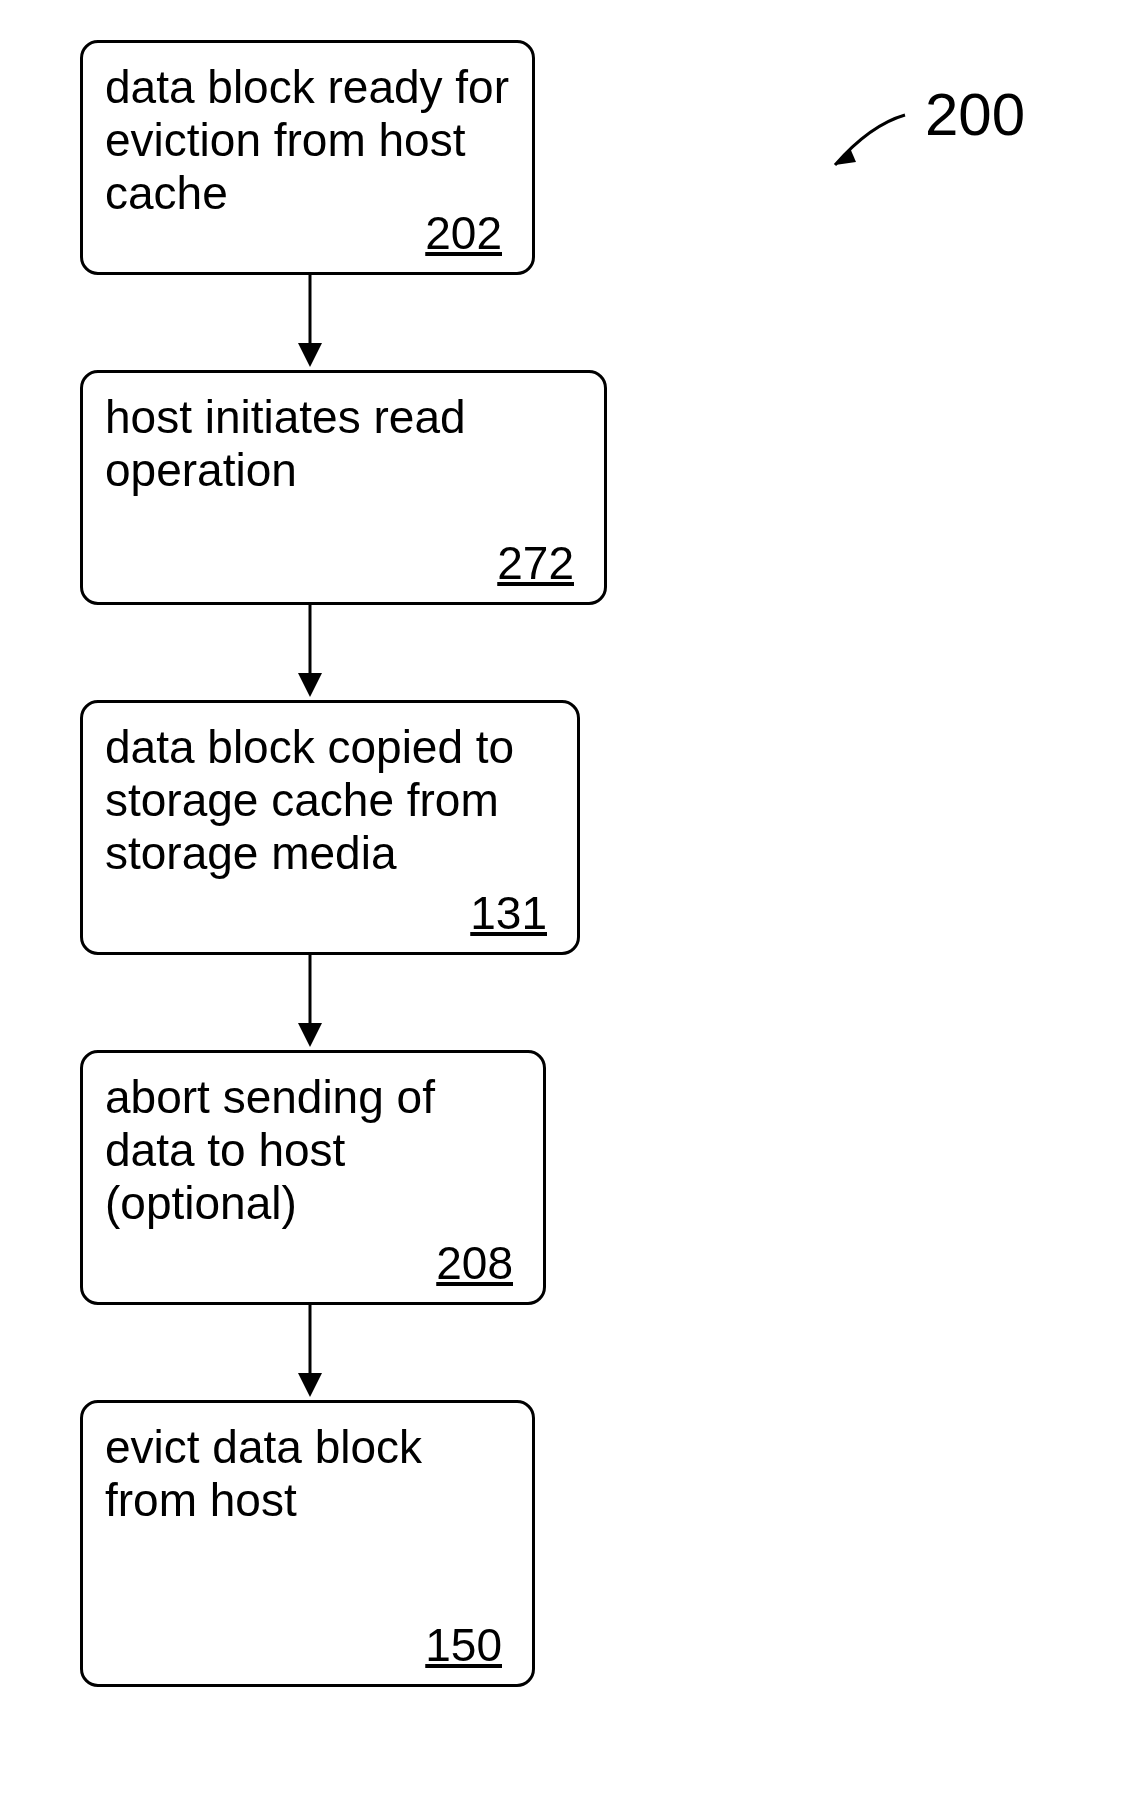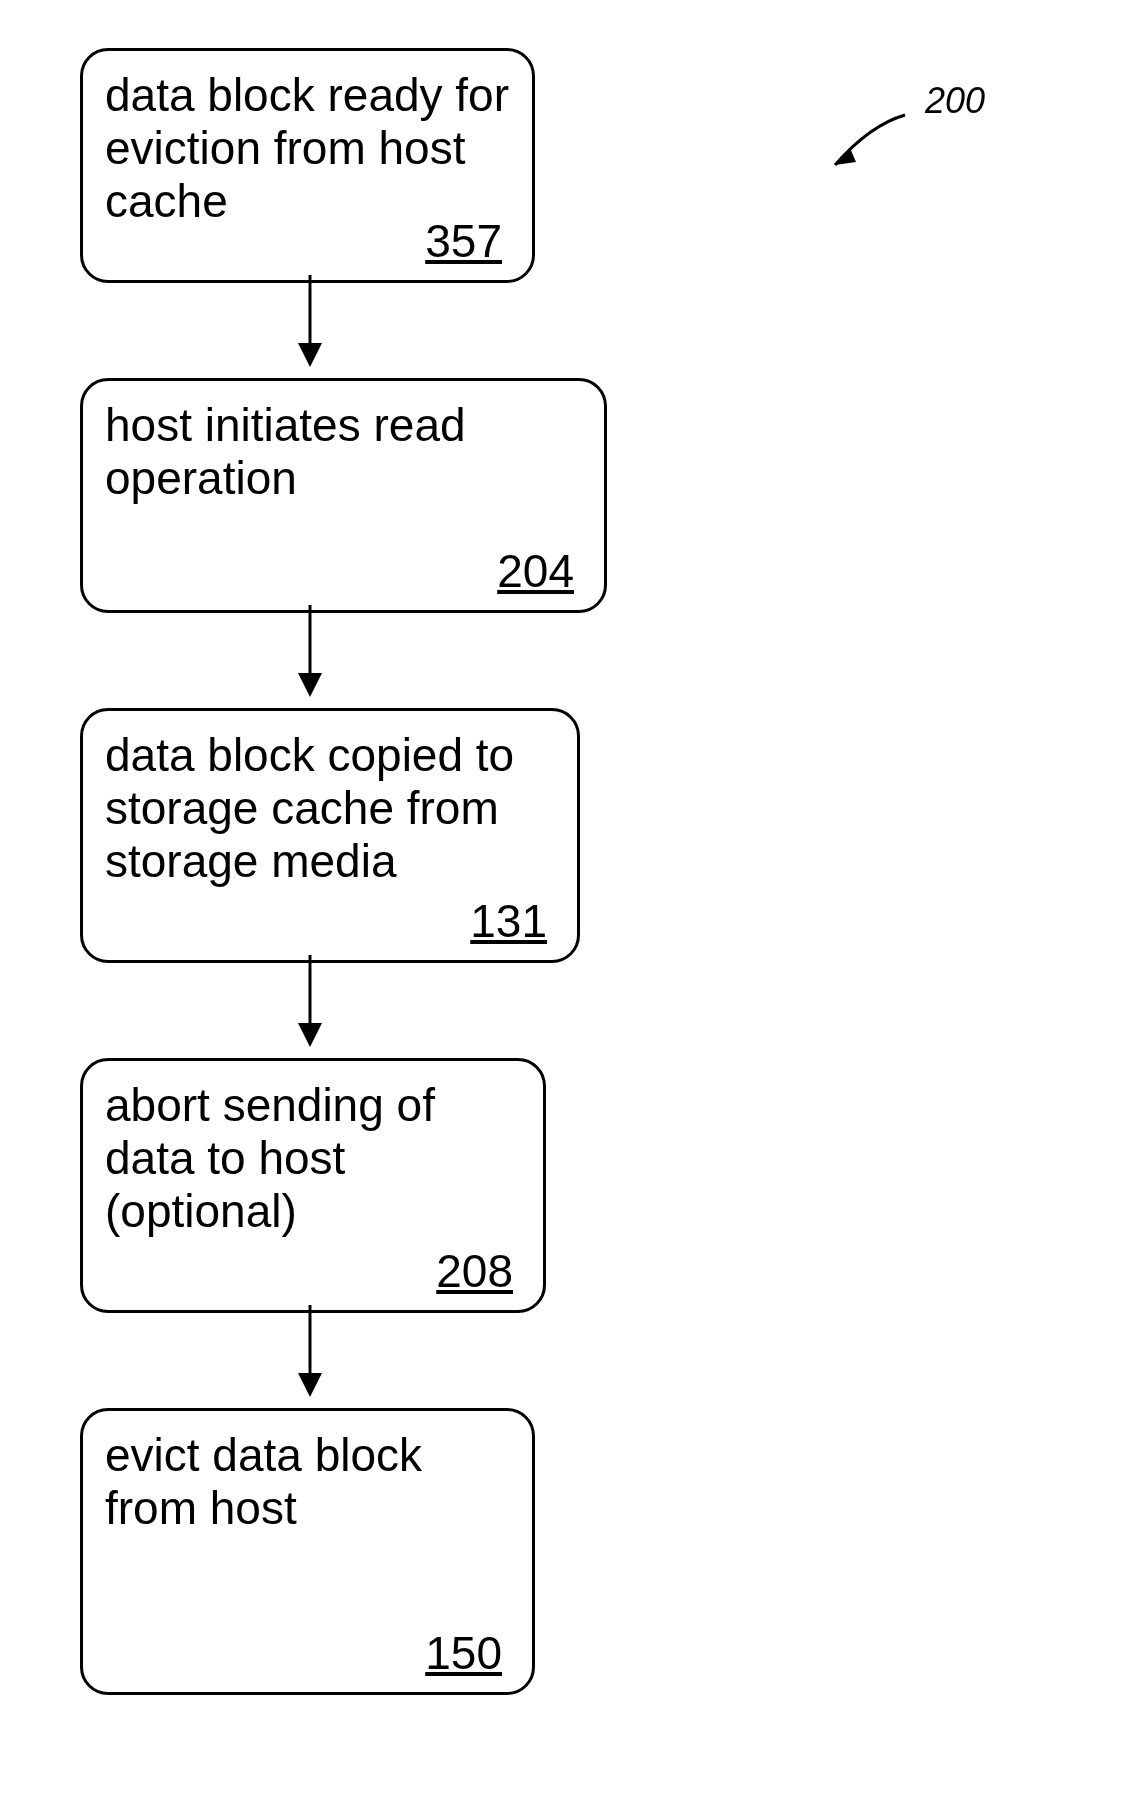--- a/index.html
+++ b/index.html
@@ -9,31 +9,29 @@
     font-family: Arial, Helvetica, sans-serif;
   }
   .canvas {
     position: relative;
     width: 1134px;
     height: 1808px;
   }
   .ref-label {
     position: absolute;
     font-family: Arial, sans-serif;
-    font-size: 36px;
+    font-size: 60px;
     color: #000;
-    font-style: italic;
   }
   .box {
     position: absolute;
     border: 3px solid #000;
-    border-radius: 28px;
+    border-radius: 18px;
     box-sizing: border-box;
     background: #fff;
-    margin-top: 8px;
   }
   .box-text {
     position: absolute;
     left: 22px;
     top: 18px;
     right: 22px;
     font-size: 46px;
     line-height: 1.15;
     color: #000;
   }
@@ -56,31 +54,31 @@
 <div class="canvas">
 
   <svg class="arrow" style="left:820px; top:110px; width:100px; height:80px;">
     <path d="M85,5 Q50,15 15,55" fill="none" stroke="#000" stroke-width="3"></path>
     <polygon points="15,55 30,38 36,52" fill="#000"></polygon>
   </svg>
   <div class="ref-label" style="left:925px; top:80px;">200</div>
 
   <div class="box" style="left:80px; top:40px; width:455px; height:235px;">
     <div class="box-text">data block ready for eviction from host cache</div>
-    <div class="box-num">357</div>
+    <div class="box-num">202</div>
   </div>
 
   <svg class="arrow" style="left:295px; top:275px; width:30px; height:95px;">
     <line x1="15" y1="0" x2="15" y2="70" stroke="#000" stroke-width="3"></line>
     <polygon points="15,92 3,68 27,68" fill="#000"></polygon>
   </svg>
 
   <div class="box" style="left:80px; top:370px; width:527px; height:235px;">
     <div class="box-text">host initiates read operation</div>
-    <div class="box-num">204</div>
+    <div class="box-num">272</div>
   </div>
 
   <svg class="arrow" style="left:295px; top:605px; width:30px; height:95px;">
     <line x1="15" y1="0" x2="15" y2="70" stroke="#000" stroke-width="3"></line>
     <polygon points="15,92 3,68 27,68" fill="#000"></polygon>
   </svg>
 
   <div class="box" style="left:80px; top:700px; width:500px; height:255px;padding-left:38px;">
     <div class="box-text">data block copied to storage cache from storage media</div>
     <div class="box-num">131</div>

